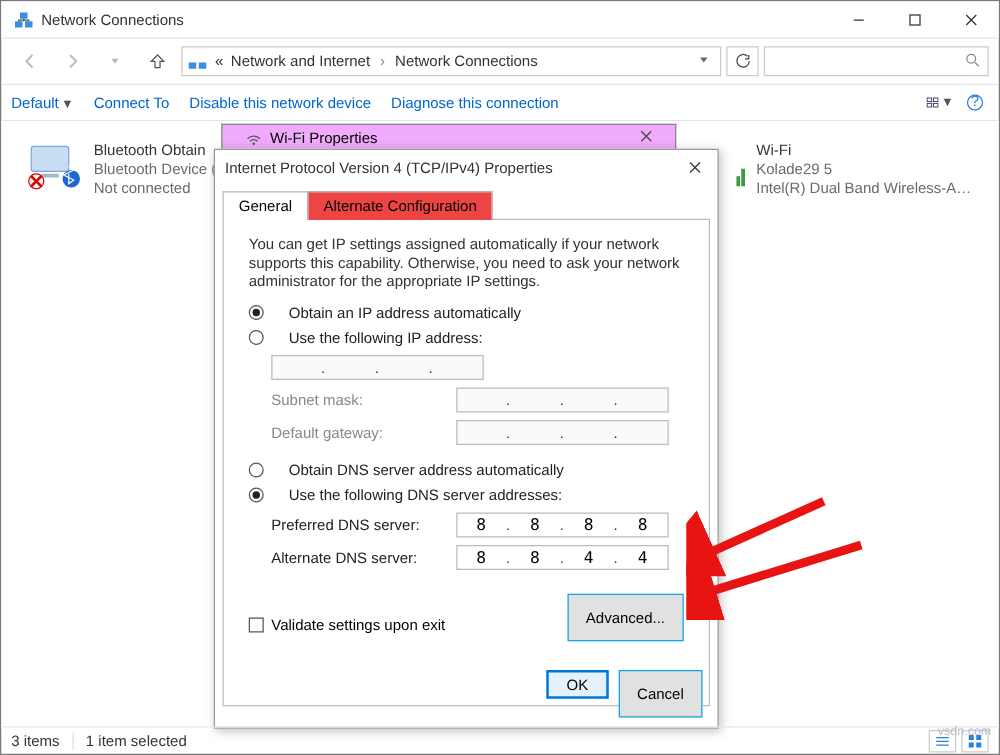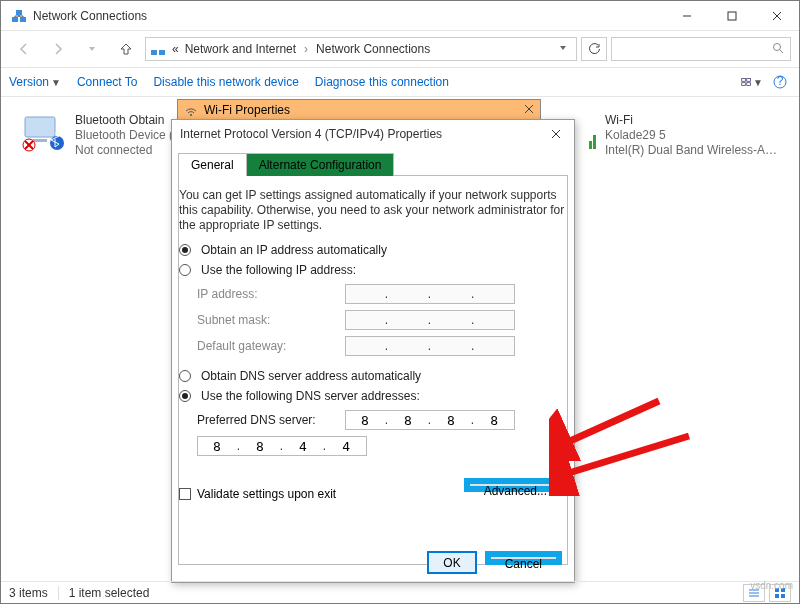--- a/index.html
+++ b/index.html
@@ -37,47 +37,47 @@
   .conn-item .big-icon { width:48px; height:40px; position:relative; }
   .conn-item .lines div { line-height:15px; color:#333; white-space:nowrap; overflow:hidden; text-overflow:ellipsis; }
   .conn-item .lines .gray { color:#6a6a6a; }
 
   .statusbar { position:absolute; bottom:0; left:0; right:0; height:22px; border-top:1px solid #e5e5e5; display:flex; align-items:center; padding:0 8px; gap:10px; color:#333; }
   .statusbar .sep { width:1px; height:14px; background:#ddd; }
   .statusbar .right-icons { margin-left:auto; display:flex; gap:4px; }
   .statusbar .vbtn { width:22px; height:18px; border:1px solid #ccc; display:flex; align-items:center; justify-content:center; }
 
   
-  .dlg-wifi { position:absolute; left:176px; top:98px; width:364px; height:20px; background:#fdba74; border:1px solid #888; border-bottom:none; display:flex; align-items:center; padding:0 6px; gap:6px; }
+  .dlg-wifi { position:absolute; left:176px; top:98px; width:364px; height:20px; background:#f0abfc; border:1px solid #888; border-bottom:none; display:flex; align-items:center; padding:0 18px; gap:6px; }
   .dlg-wifi .x { margin-left:auto; color:#444; }
 
   
   .dlg-ip { position:absolute; left:170px; top:118px; width:404px; height:464px; background:#fff; border:1px solid #999; box-shadow:2px 2px 8px rgba(0,0,0,0.25); }
   .dlg-ip .dlg-title { height:28px; display:flex; align-items:center; padding:0 8px; color:#333; }
   .dlg-ip .dlg-title .x { margin-left:auto; width:20px; height:20px; display:flex; align-items:center; justify-content:center; }
   .dlg-ip .tabs { display:flex; padding:4px 6px 0 6px; }
   .dlg-ip .tab { padding:4px 12px; border:1px solid #bbb; border-bottom:none; background:#fff; position:relative; top:1px; }
-  .dlg-ip .tab.inactive { background:#15803d; }
+  .dlg-ip .tab.inactive { background:#ef4444; }
   .dlg-ip .tab + .tab { margin-left:-1px; }
-  .dlg-ip .tabbody { margin:0 6px 22px 6px; border:1px solid #bbb; padding:12px 0; height:390px; }
+  .dlg-ip .tabbody { margin:0 6px 22px 6px; border:1px solid #bbb; padding:12px 20px; height:390px; }
   .desc { color:#333; line-height:15px; margin-bottom:10px; }
-  .radio-row { display:flex; align-items:center; gap:10px; margin:6px 0 4px 0; color:#222;}
+  .radio-row { display:flex; align-items:center; gap:20px; margin:6px 0 4px 0; color:#222;}
   .radio { width:12px; height:12px; border:1px solid #555; border-radius:50%; display:inline-flex; align-items:center; justify-content:center;}
   .radio.sel::after { content:""; width:6px; height:6px; background:#222; border-radius:50%; }
   .field-grid { margin:4px 0 10px 18px; }
   .field-row { display:flex; align-items:center; height:26px; gap:8px; }
   .field-label { width:140px; color:#888; }
   .field-label.enabled { color:#222; }
   .ip-box { width:170px; height:20px; border:1px solid #bbb; background:#fff; display:flex; align-items:center; justify-content:space-evenly; color:#888; letter-spacing:1px; }
   .ip-box.disabled { background:#fafafa; }
   .ip-box .oct { width:24px; text-align:center; color:#000; font-family:Consolas,monospace; font-size:13px;}
   .ip-box .dot { color:#333; }
   .check-row { display:flex; align-items:center; gap:6px; margin-top:12px;}
   .checkbox { width:12px; height:12px; border:1px solid #555; }
-  .winbtn { height:14px; padding:0 14px; border:6px solid #0ea5e9; background:#e1e1e1; }
+  .winbtn { height:38px; padding:0 14px; border:1px solid #0ea5e9; background:#e1e1e1; }
   .winbtn.primary { border:2px solid #0078d7; background:#e5f1fb; height:23px; }
   .dlg-buttons { position:absolute; bottom:8px; right:12px; display:flex; gap:8px; }
 
   
   .arrow { position:absolute; pointer-events:none; }
 
   .watermark { position:absolute; bottom:12px; right:6px; font-size:10px; color:#bbb; }
 </style>
 </head>
 <body>
@@ -154,21 +154,21 @@
   <div class="searchbox">
     <span></span>
     <span class="sicon"><svg width="12" height="12" viewBox="0 0 12 12">
           <circle cx="5" cy="5" r="3.5" fill="none" stroke="#888"></circle>
           <line x1="8" y1="8" x2="11" y2="11" stroke="#888"></line>
         </svg></span>
   </div>
 </div>
 
 <div class="toolbar">
-  <span class="tbtn"><span>Version</span><span class="chev">▼</span></span>
+  <span class="tbtn"><span>Default</span><span class="chev">▼</span></span>
   <span class="tbtn">Connect To</span>
   <span class="tbtn">Disable this network device</span>
   <span class="tbtn">Diagnose this connection</span>
   <div class="right">
     <div class="ibtn">
         <svg width="14" height="14" viewBox="0 0 14 14">
           <rect x="1" y="2" width="5" height="4" fill="none" stroke="#336"></rect>
           <rect x="8" y="2" width="5" height="4" fill="none" stroke="#336"></rect>
           <rect x="1" y="8" width="5" height="4" fill="none" stroke="#336"></rect>
           <rect x="8" y="8" width="5" height="4" fill="none" stroke="#336"></rect>
@@ -251,21 +251,20 @@
     <div class="radio-row">
       <span class="radio sel"></span>
       <span>Obtain an IP address automatically</span>
     </div>
     <div class="radio-row">
       <span class="radio"></span>
       <span>Use the following IP address:</span>
     </div>
     <div class="field-grid">
       <div class="field-row">
-        <span class="field-label">IP address:</span>
         <span class="ip-box disabled">
             <span class="dot">.</span>
             <span class="dot">.</span>
             <span class="dot">.</span>
           </span>
       </div>
       <div class="field-row">
         <span class="field-label">Subnet mask:</span>
         <span class="ip-box disabled">
             <span class="dot">.</span>
@@ -298,20 +297,21 @@
           <span class="oct">8</span>
             <span class="dot">.</span>
           <span class="oct">8</span>
             <span class="dot">.</span>
           <span class="oct">8</span>
             <span class="dot">.</span>
           <span class="oct">8</span>
         </span>
       </div>
       <div class="field-row">
+        <span class="field-label enabled">Alternate DNS server:</span>
         <span class="ip-box">
           <span class="oct">8</span>
             <span class="dot">.</span>
           <span class="oct">8</span>
             <span class="dot">.</span>
           <span class="oct">4</span>
             <span class="dot">.</span>
           <span class="oct">4</span>
         </span>
       </div>

